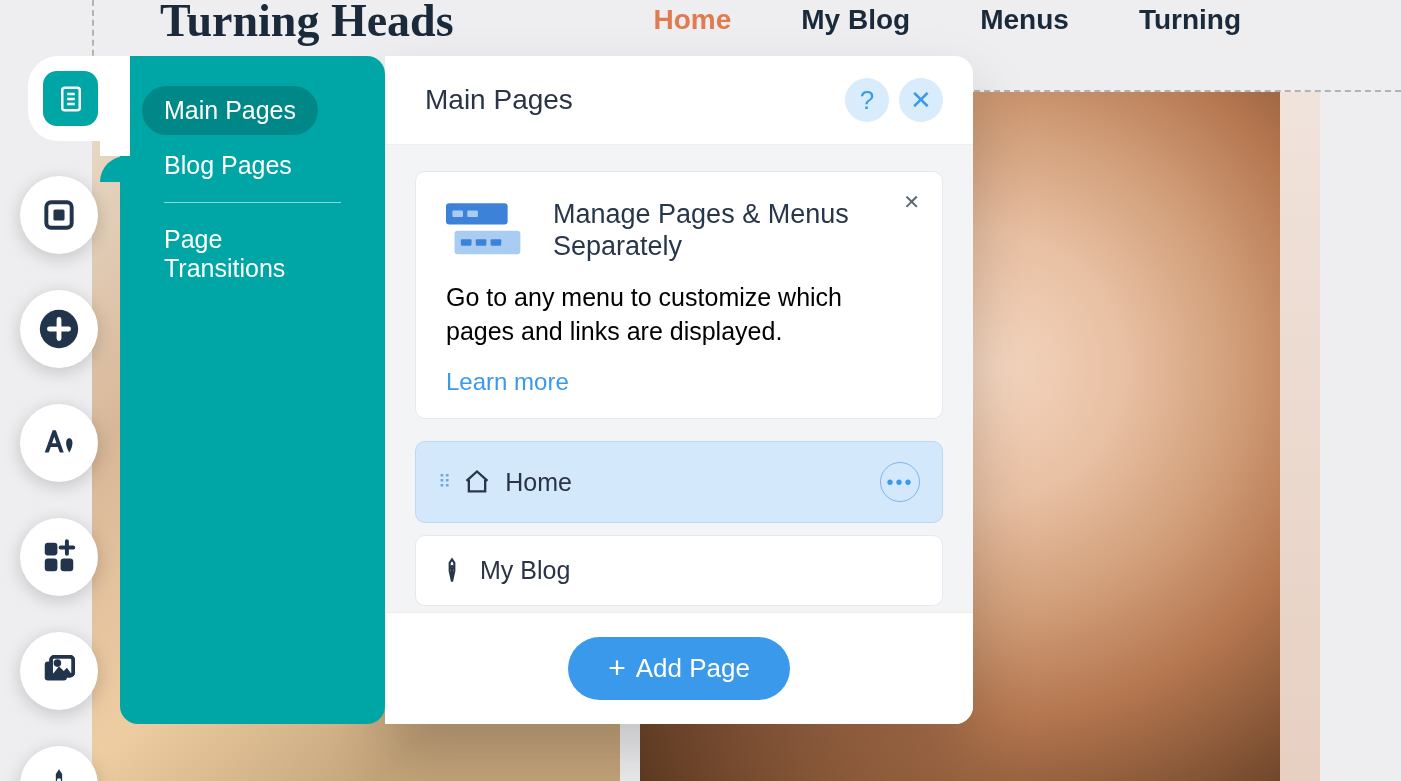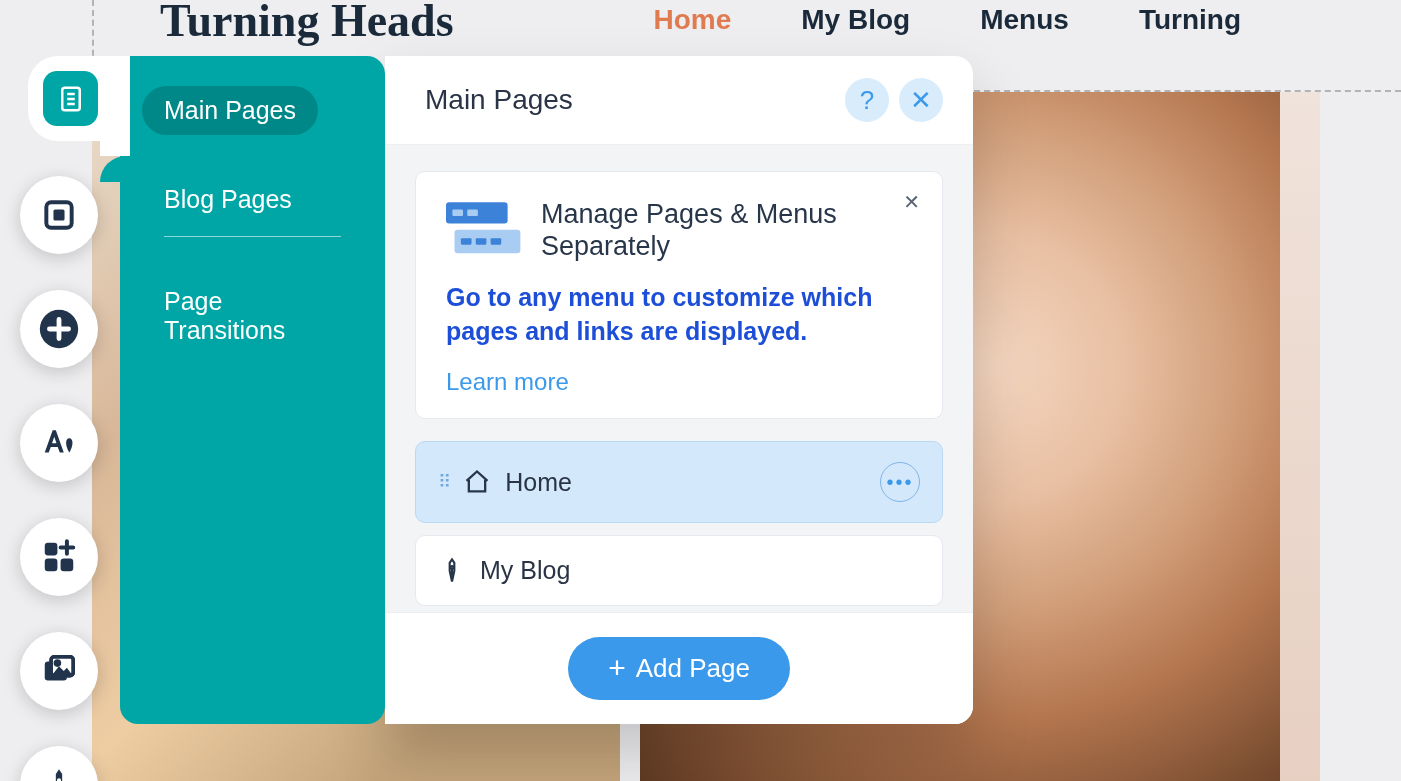--- a/index.html
+++ b/index.html
@@ -166,21 +166,20 @@
     border-radius: 30px;
     padding: 10px 22px;
     font-size: 25px;
     font-weight: 500;
     display:inline-block;
   }
   .teal-sidebar .item {
     font-size: 25px;
     padding: 16px 22px;
     font-weight: 400;
-    margin-top: 34px;
   }
   .teal-sidebar .divider {
     border-top: 1px solid rgba(255,255,255,.55);
     margin: 6px 22px;
   }
 
   
   .panel {
     position: absolute;
     left: 385px; top: 56px;
@@ -227,35 +226,34 @@
     border-radius: 10px;
     padding: 26px 30px 22px;
     position:relative;
   }
   .info-card .close-x {
     position:absolute;
     top:18px; right:22px;
     color:#5a6472;
     font-size:20px;
   }
-  .info-card-row { display:flex; gap: 10px; align-items:center; }
+  .info-card-row { display:flex; gap: 22px; align-items:flex-end; }
   .info-icon {
     width: 85px; flex-shrink:0;
   }
   .info-title {
     font-size: 27px;
     color:#28364a;
     line-height:1.2;
   }
   .info-desc {
     margin-top: 18px;
     font-size: 25px;
-    color:#1d4ed8;
+    color:#000000;
     line-height:1.35;
-    font-weight:bold;
   }
   .info-link {
     margin-top: 20px;
     font-size: 24px;
     color:#3a99ea;
   }
 
   .page-list { margin-top: 22px; display:flex; flex-direction:column; gap:12px; }
   .page-item {
     background:#fff;

